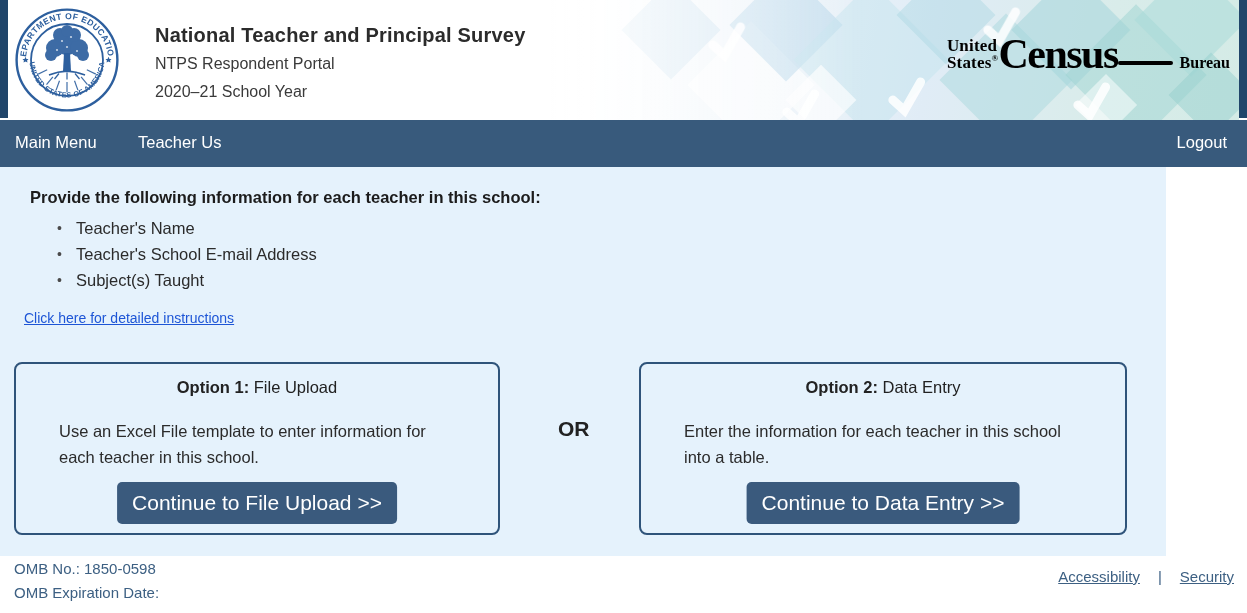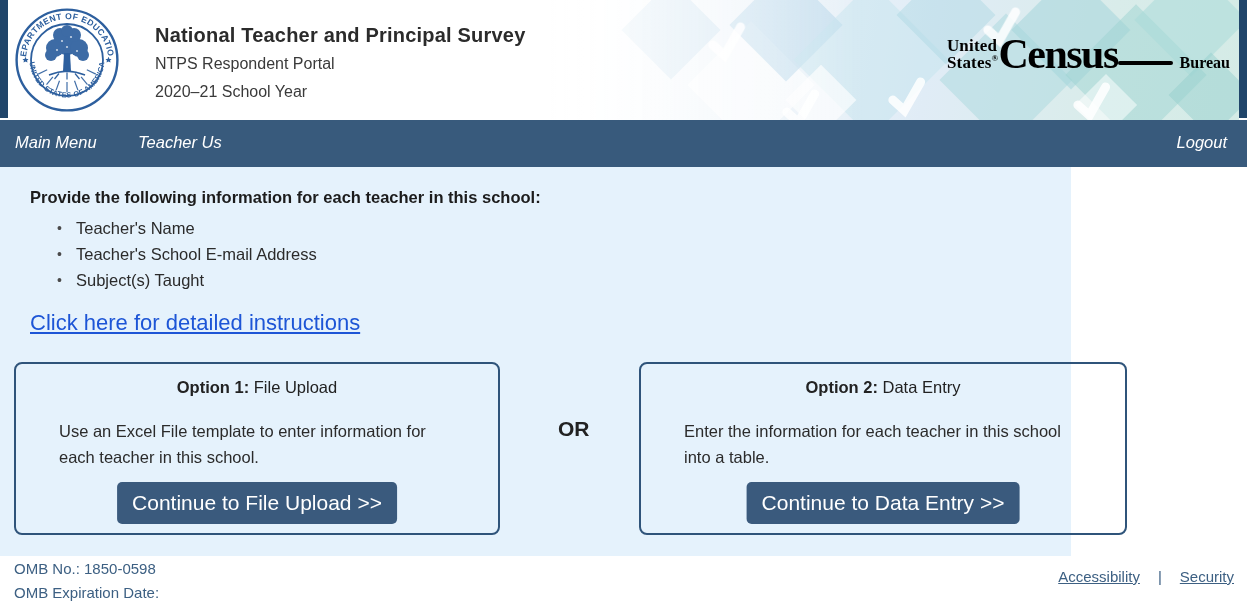--- a/index.html
+++ b/index.html
@@ -33,33 +33,33 @@
   .census { position:absolute; top:36px; right:17px; z-index:4; display:flex; flex-direction:row;
     align-items:flex-end; color:#000; font-family:"Liberation Serif", serif; }
   .census-top { font-size:17px; font-weight:bold; letter-spacing:0.2px; line-height:1; }
   .census-top .reg { font-size:9px; vertical-align:super; }
   .census-main { font-size:42px; font-weight:bold; letter-spacing:-1.5px; line-height:0.82; margin-top:1px; }
   .census-bottom { display:flex; align-items:center; width:100%; margin-top:3px; }
   .census-rule { flex:1; height:4px; background:#000; border-radius:2px; margin-right:7px; }
   .census-bureau { font-size:16px; font-weight:bold; line-height:1; }
 
   
-  .nav { position:absolute; top:120px; left:0; width:1247px; height:47px; background:#385a7c; z-index:7;font-style:italic; }
+  .nav { position:absolute; top:120px; left:0; width:1247px; height:47px; background:#385a7c; z-index:7; }
   .nav-item { position:absolute; top:13px; font-size:16.5px; color:#ffffff; cursor:pointer; }
   .nav-main-menu { left:15px; }
   .nav-contact { left:138px; }
   .nav-logout { right:20px;text-align:center; }
 
   
-  .content { position:absolute; top:167px; left:0; width:1071px; height:389px; background:#e5f2fc; }
+  .content { position:absolute; top:167px; left:0; width:1166px; height:389px; background:#e5f2fc; }
   .heading { position:absolute; left:30px; top:21px; font-size:16.5px; font-weight:bold; color:#1c1c1c; }
   .bullets { position:absolute; left:57px; top:48px; list-style:none; }
   .bullets li { position:relative; padding-left:19px; line-height:26px; font-size:16.5px; color:#2b2b2b; }
   .bullets li::before { content:"•"; position:absolute; left:0; top:0; color:#4a4a4a; font-size:14px; line-height:26px; }
-  .instr-link { position:absolute; left:30px; top:143px; font-size:22px; color:#1d55d6;
+  .instr-link { position:absolute; left:24px; top:143px; font-size:14px; color:#1d55d6;
     text-decoration:underline; cursor:pointer; }
 
   .option-box { position:absolute; top:195px; height:173px; border:2px solid #2f547a; border-radius:8px; }
   .option-box.box1 { left:14px; width:486px; }
   .option-box.box2 { left:639px; width:488px; }
   .option-title { position:absolute; top:14px; left:0; width:100%; text-align:center; font-size:16.5px; color:#222; }
   .option-title .bold { font-weight:bold; }
   .option-desc { position:absolute; top:54px; left:43px; right:38px; font-size:16.5px; line-height:26px; color:#2b2b2b; }
   .option-btn { position:absolute; bottom:9px; left:50%; transform:translateX(-50%);
     background:#3a5a7d; color:#ffffff; border:none; border-radius:5px; font-size:21px;

